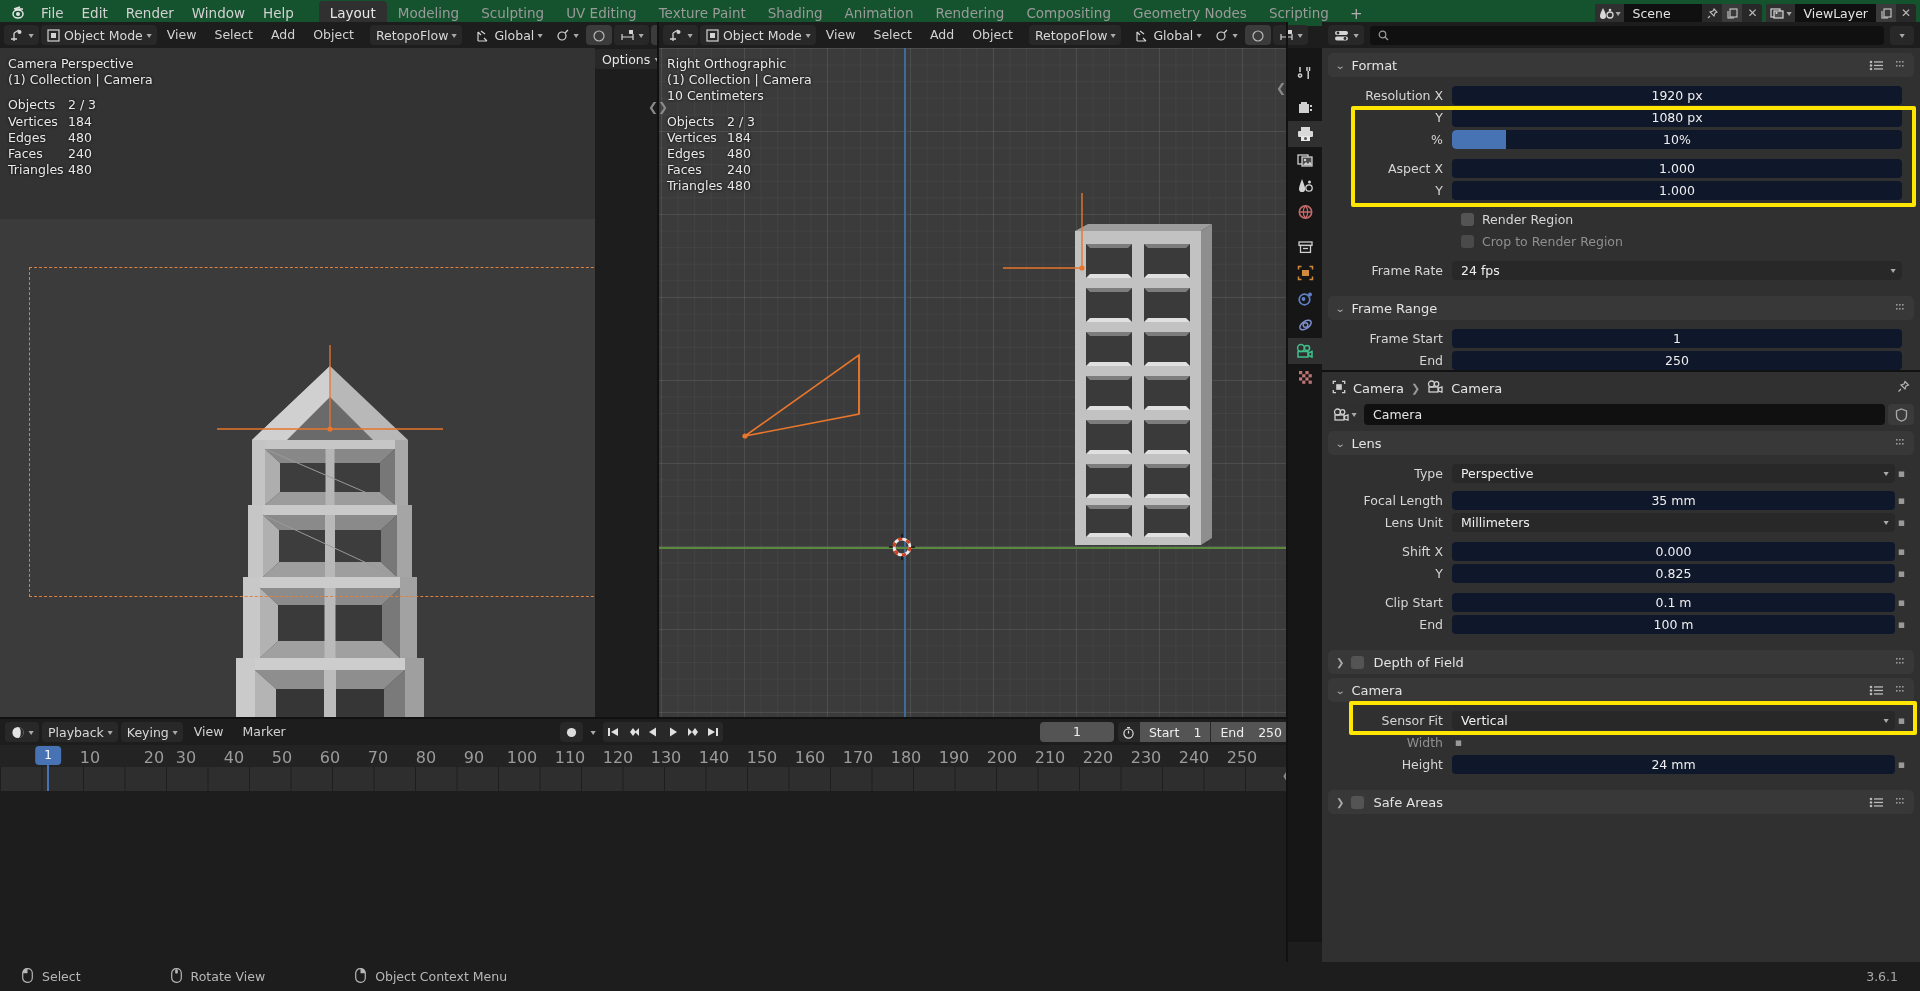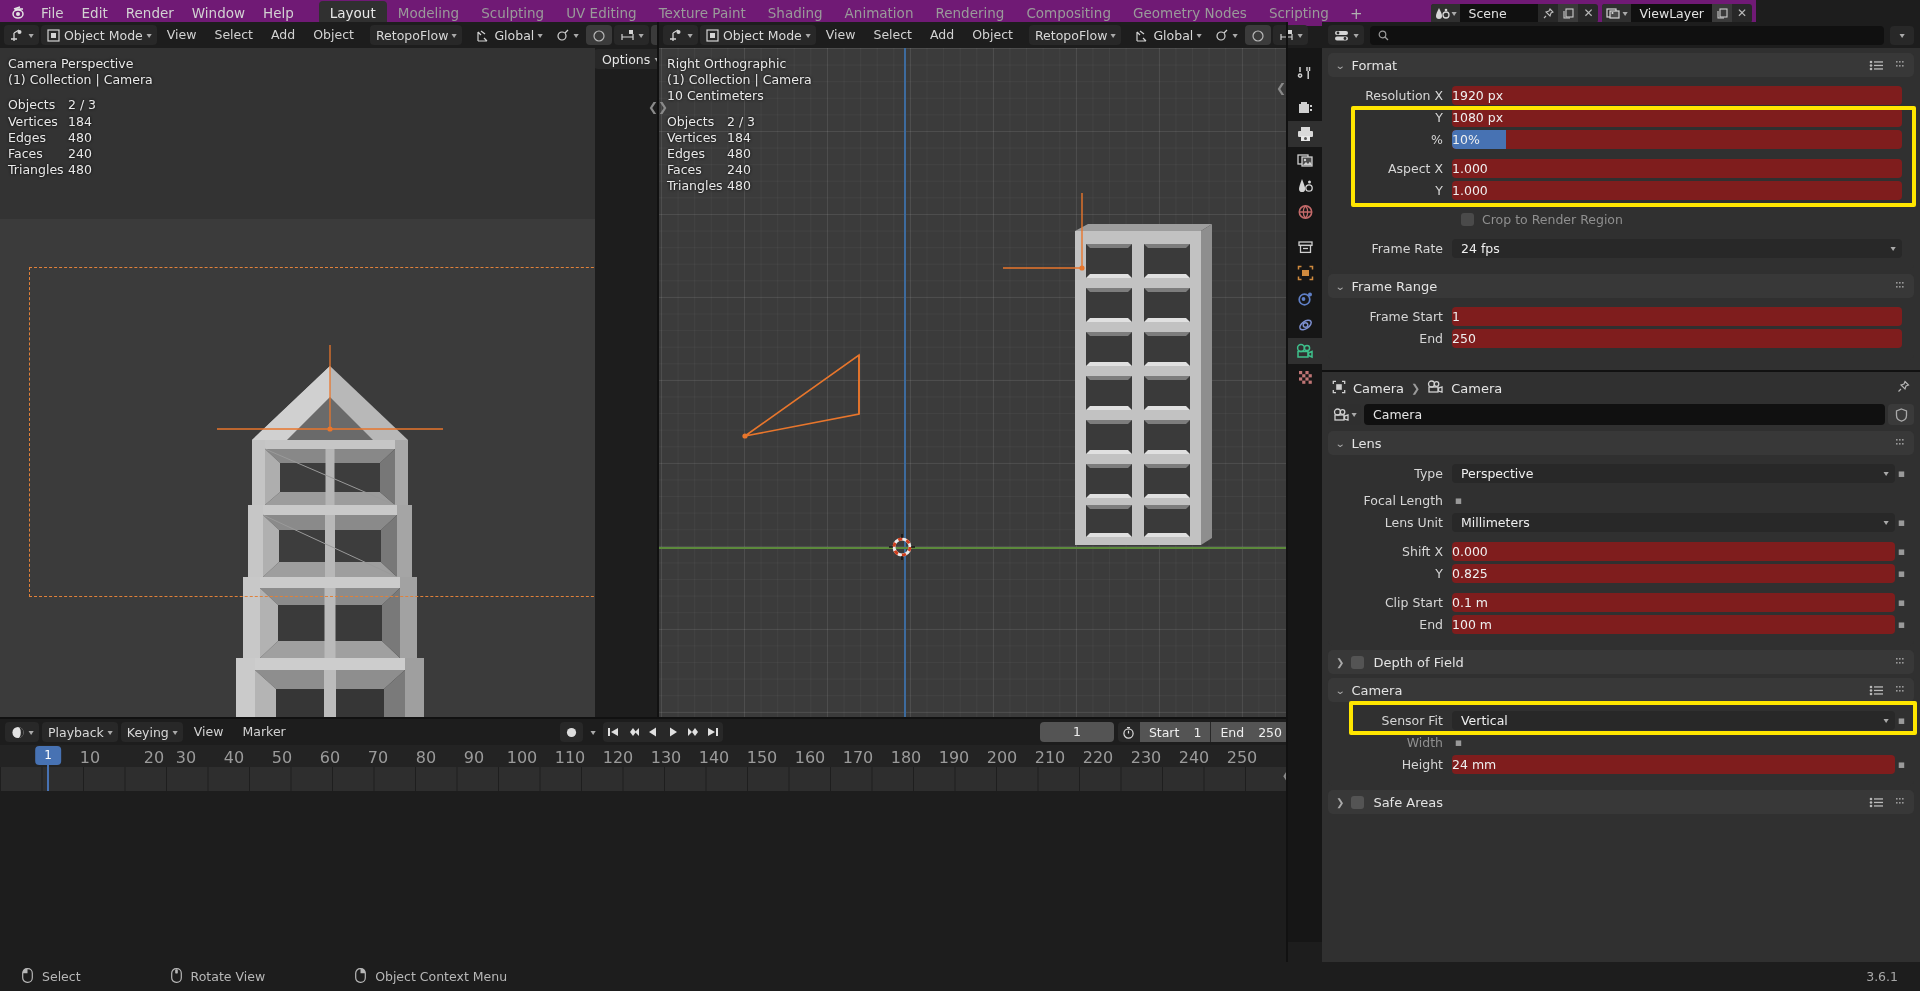--- a/index.html
+++ b/index.html
@@ -8,22 +8,22 @@
     background:#1d1d1d;
     font-family:"DejaVu Sans", sans-serif;
     font-size:13px;
     color:#e5e5e5;
     -webkit-font-smoothing:antialiased;
   }
   .app { position:relative; width:1920px; height:991px; }
 
   
   .topbar{
-    position:absolute; left:0; top:0; width:1756px; height:26px;
-    background:#701a75; display:flex; align-items:center; padding-left:6px;
+    position:absolute; left:0; top:0; width:1920px; height:26px;
+    background:#14532d; display:flex; align-items:center; padding-left:6px;
   }
   .blender-logo{ width:26px;height:22px; display:flex;align-items:center;justify-content:center; }
   .menu-item{ padding:3px 9px; color:#d2d2d2; font-size:13.5px; white-space:nowrap;}
   .ws-tabs{ display:flex; align-items:flex-end; height:26px; margin-left:16px; }
   .ws-tab{ padding:4px 11px 5px; color:#9a9a9a; font-size:13.5px; white-space:nowrap;
            border-radius:4px 4px 0 0; }
   .ws-tab.active{ background:#303030; color:#e8e8e8;}
   .ws-plus{ padding:3px 10px; color:#b0b0b0; font-size:15px;}
   .topbar-right{ margin-left:auto; display:flex; align-items:center; gap:4px; padding-right:4px;}
   .id-block{ display:flex; align-items:center; height:19px; background:#282828;
@@ -118,21 +118,21 @@
   .prop-bot-hdr{ position:absolute; left:1322px; top:372px; width:598px; height:26px;
                  background:#1d1d1d; display:flex;align-items:center;gap:6px;padding:0 6px;}
 
   .panel{ background:#303030; border-radius:5px; margin:0 6px 4px; }
   .panel-hdr{ display:flex;align-items:center; gap:7px; height:24px; padding:0 8px;
               background:#383838; border-radius:5px; font-size:13px; color:#e3e3e3; }
   .panel-body{ padding:7px 12px 9px; }
   .row{ display:flex; align-items:center; height:19px; margin-bottom:3px; }
   .row .lbl{ width:112px; text-align:right; padding-right:9px; font-size:12.5px; color:#d6d6d6;}
   .row .lbl.dim{ color:#8f8f8f;}
-  .field{ flex:1; height:19px; background:#7f1d1d; border-radius:4px; text-align:left;
+  .field{ flex:1; height:19px; background:#0f172a; border-radius:4px; text-align:center;
           line-height:19px; font-size:12.5px; color:#efefef; position:relative; overflow:hidden;}
   .field.dropdown{ background:#282828; text-align:left; padding-left:9px;}
   .field .bar{ position:absolute;left:0;top:0;height:19px; background:#4772b3; border-radius:4px 0 0 4px;}
   .field .v{ position:relative;margin-top:28px; }
   .dot{ width:13px; display:flex; align-items:center; justify-content:center; color:#9a9a9a; font-size:11px;}
   .chk{ width:13px;height:13px; background:#545454; border-radius:3px; margin-right:8px;}
   .breadcrumb{ display:flex; align-items:center; gap:7px; height:24px; padding:0 10px; font-size:13px;}
   .name-row{ display:flex; align-items:center; gap:3px; padding:4px 6px 6px; }
   .name-icon{ display:flex; align-items:center; gap:2px; background:#2f2f2f; border-radius:4px;
               height:21px; padding:0 5px;}
@@ -942,20 +942,24 @@
         <div class="row">
           <div class="lbl">Aspect X</div>
           <div class="field">1.000</div>
         </div>
         <div class="row">
           <div class="lbl">Y</div>
           <div class="field">1.000</div>
         </div>
         <div style="height:7px"></div>
         <div class="row" style="padding-left:121px">
+          <div class="chk"></div>
+          <div style="font-size:12.5px;color:#d6d6d6;">Render Region</div>
+        </div>
+        <div class="row" style="padding-left:121px">
           <div class="chk" style="background:#4a4a4a;"></div>
           <div style="font-size:12.5px;color:#8f8f8f;">Crop to Render Region</div>
         </div>
         <div style="height:7px"></div>
         <div class="row">
           <div class="lbl">Frame Rate</div>
           <div class="field dropdown" style="display:flex;align-items:center;">
             <span>24 fps</span>
             <span class="chev" style="margin-left:auto;margin-right:7px;">▾</span>
           </div>
@@ -1084,20 +1088,21 @@
           <div class="lbl">Type</div>
           <div class="field dropdown" style="display:flex;align-items:center;">
             <span>Perspective</span>
             <span class="chev" style="margin-left:auto;margin-right:7px;">▾</span>
           </div>
           <div class="dot">▪</div>
         </div>
         <div style="height:5px"></div>
         <div class="row">
           <div class="lbl">Focal Length</div>
+          <div class="field">35 mm</div>
           <div class="dot">▪</div>
         </div>
         <div class="row">
           <div class="lbl">Lens Unit</div>
           <div class="field dropdown" style="display:flex;align-items:center;">
             <span>Millimeters</span>
             <span class="chev" style="margin-left:auto;margin-right:7px;">▾</span>
           </div>
           <div class="dot">▪</div>
         </div>

